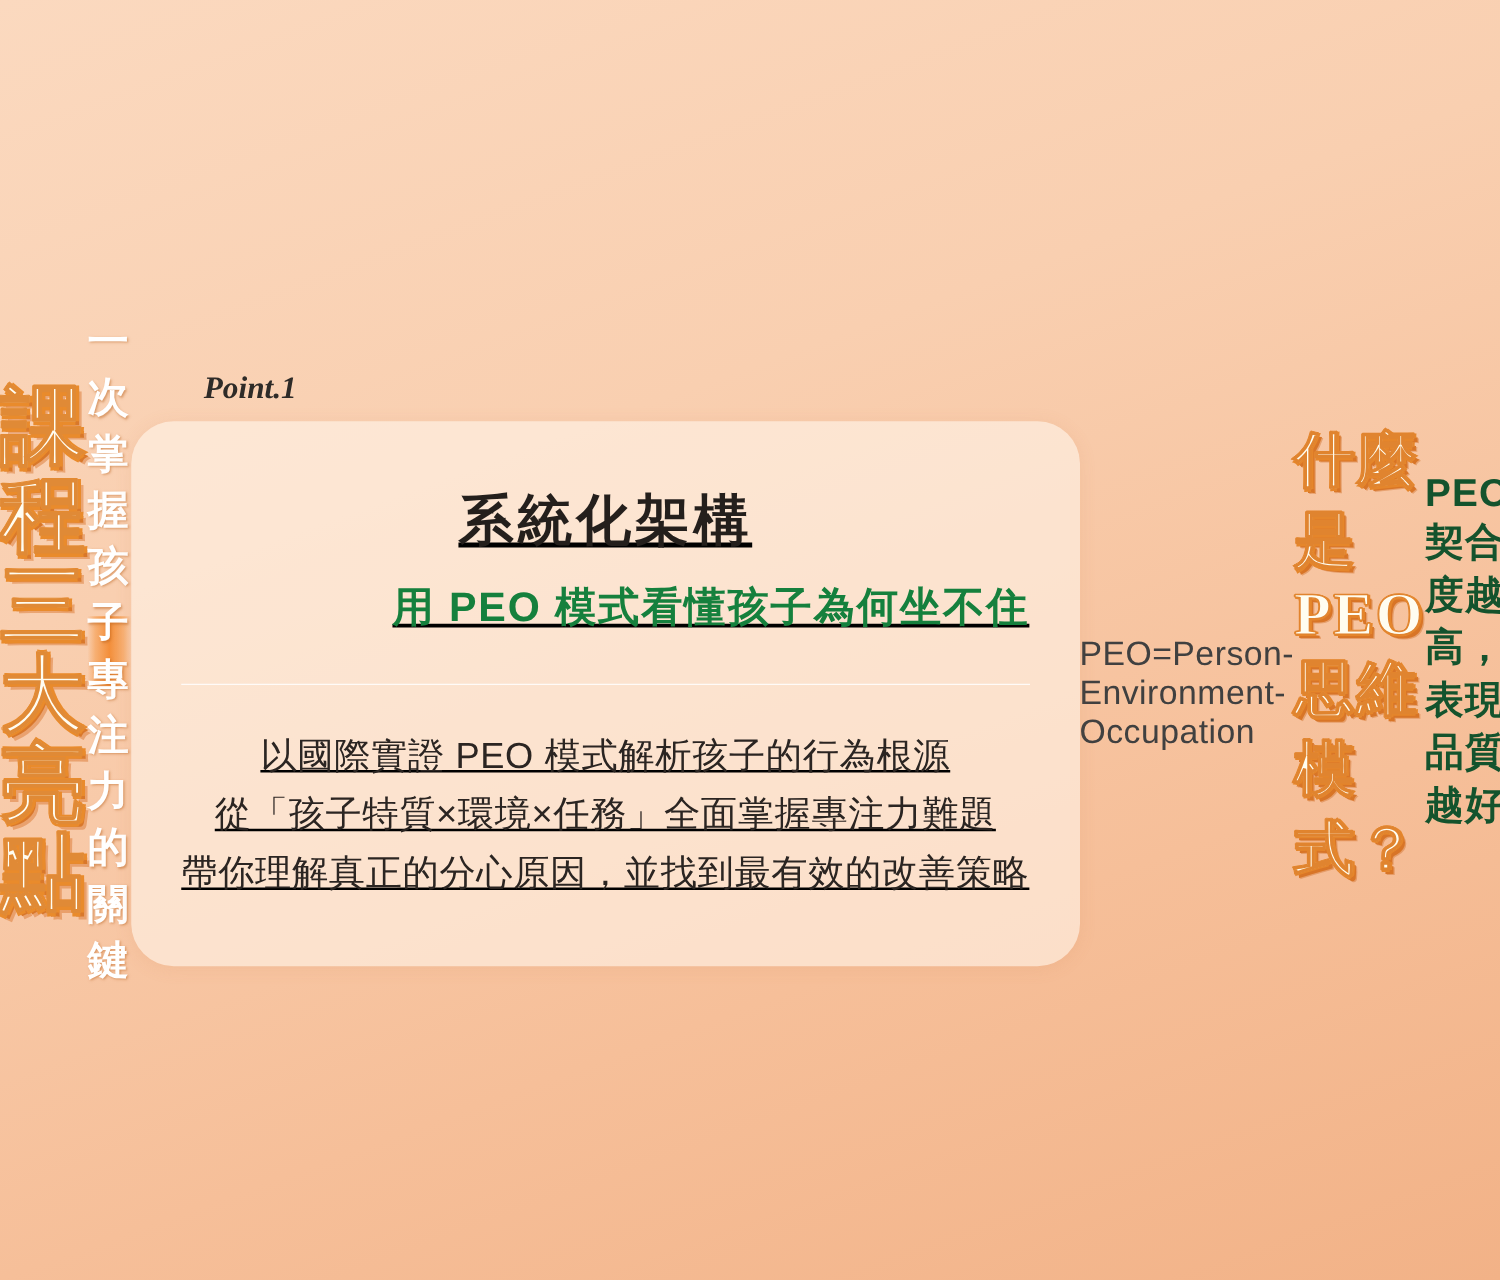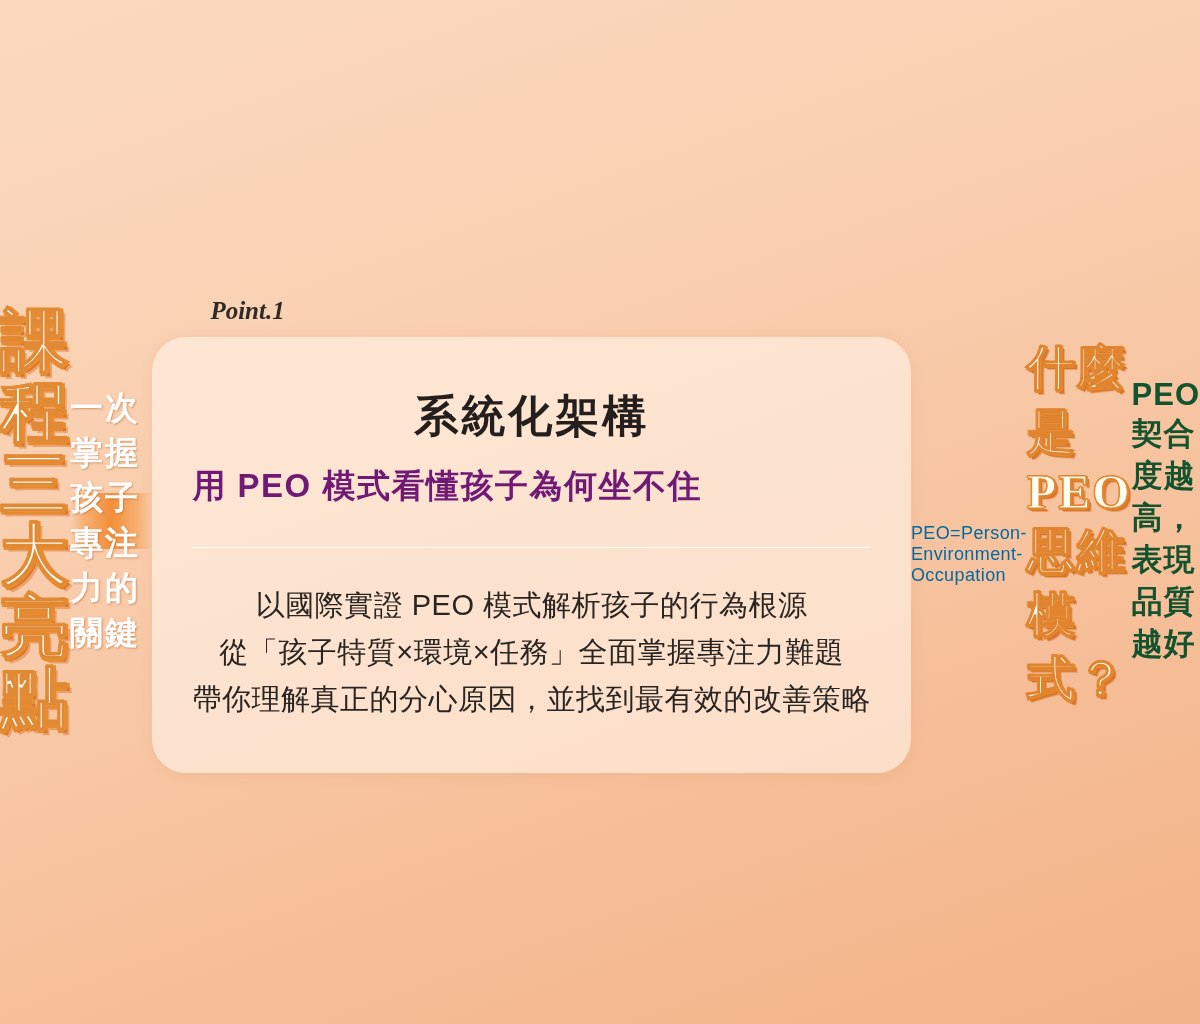--- a/index.html
+++ b/index.html
@@ -84,37 +84,38 @@
   }
   .card {
     position: relative;
     margin-top: 24px;
     border-radius: 34px;
     background: rgba(255, 243, 233, 0.62);
     box-shadow: 0 2px 14px rgba(205,125,70,0.12);
     padding: 46px 40px 50px;
     box-sizing: border-box;
     min-height: 396px;
+    text-decoration: underline;
   }
   .card-title {
     text-align: center;
     font-family: "Liberation Serif", serif;
     font-weight: bold;
     font-size: 44px;
     letter-spacing: 3px;
     color: #241f1c;
     margin: 4px 0 0;
   }
   .card-subtitle {
-    text-align: left;
+    text-align: right;
     font-family: "Liberation Sans", sans-serif;
     font-weight: bold;
     font-size: 33px;
     letter-spacing: 1.5px;
-    color: #701a75;
+    color: #15803d;
     margin-top: 18px;
   }
   .divider {
     margin: 38px auto 0;
     width: 100%;
     height: 1px;
     background: rgba(255,255,255,0.85);
   }
   .card-body {
     margin-top: 34px;
@@ -124,23 +125,23 @@
     line-height: 1.62;
     letter-spacing: 0.5px;
     color: #2b2522;
   }
   .card-body div { white-space: nowrap; }
 
   
   .footnote {
     margin-top: 84px;
     font-family: "Liberation Sans", sans-serif;
-    font-size: 18px;
+    font-size: 27px;
     letter-spacing: 0.4px;
-    color: #0369a1;
+    color: #404040;
   }
   .peo-title {
     margin-top: 22px;
     font-family: "Liberation Serif", serif;
     font-weight: bold;
     font-size: 48px;
     letter-spacing: 2px;
     color: #fffdf0;
     text-shadow:
       2px 0 0 #e5862b,

